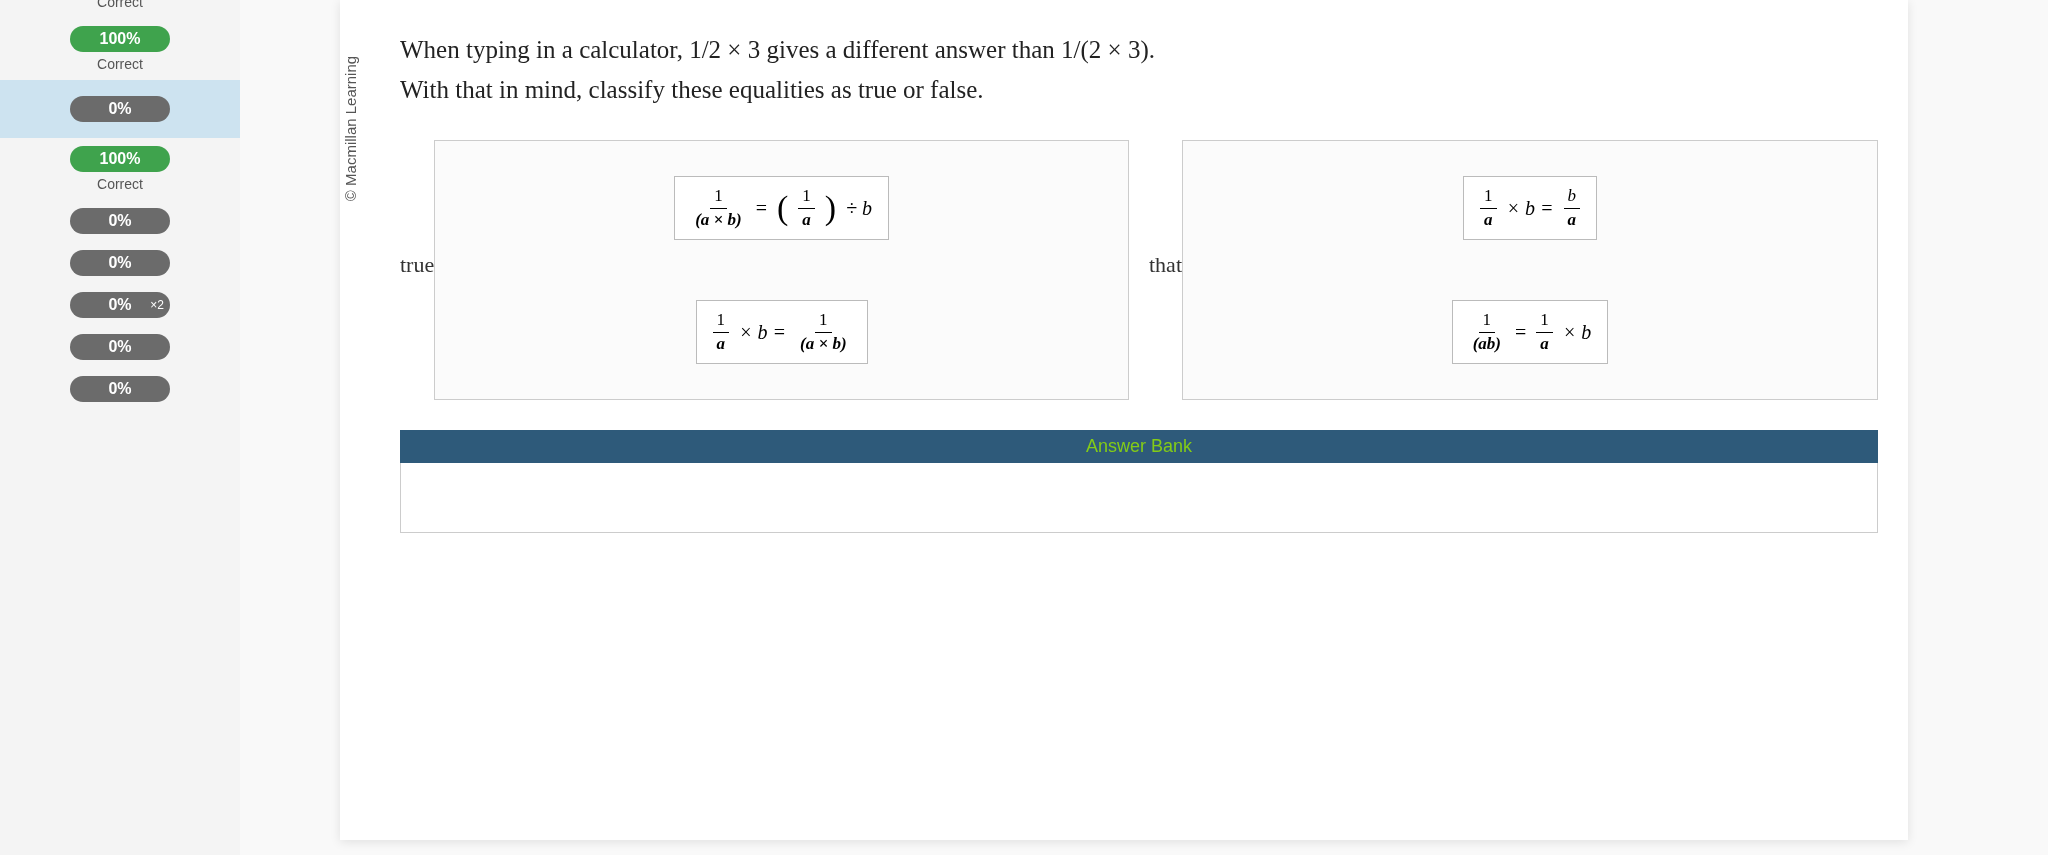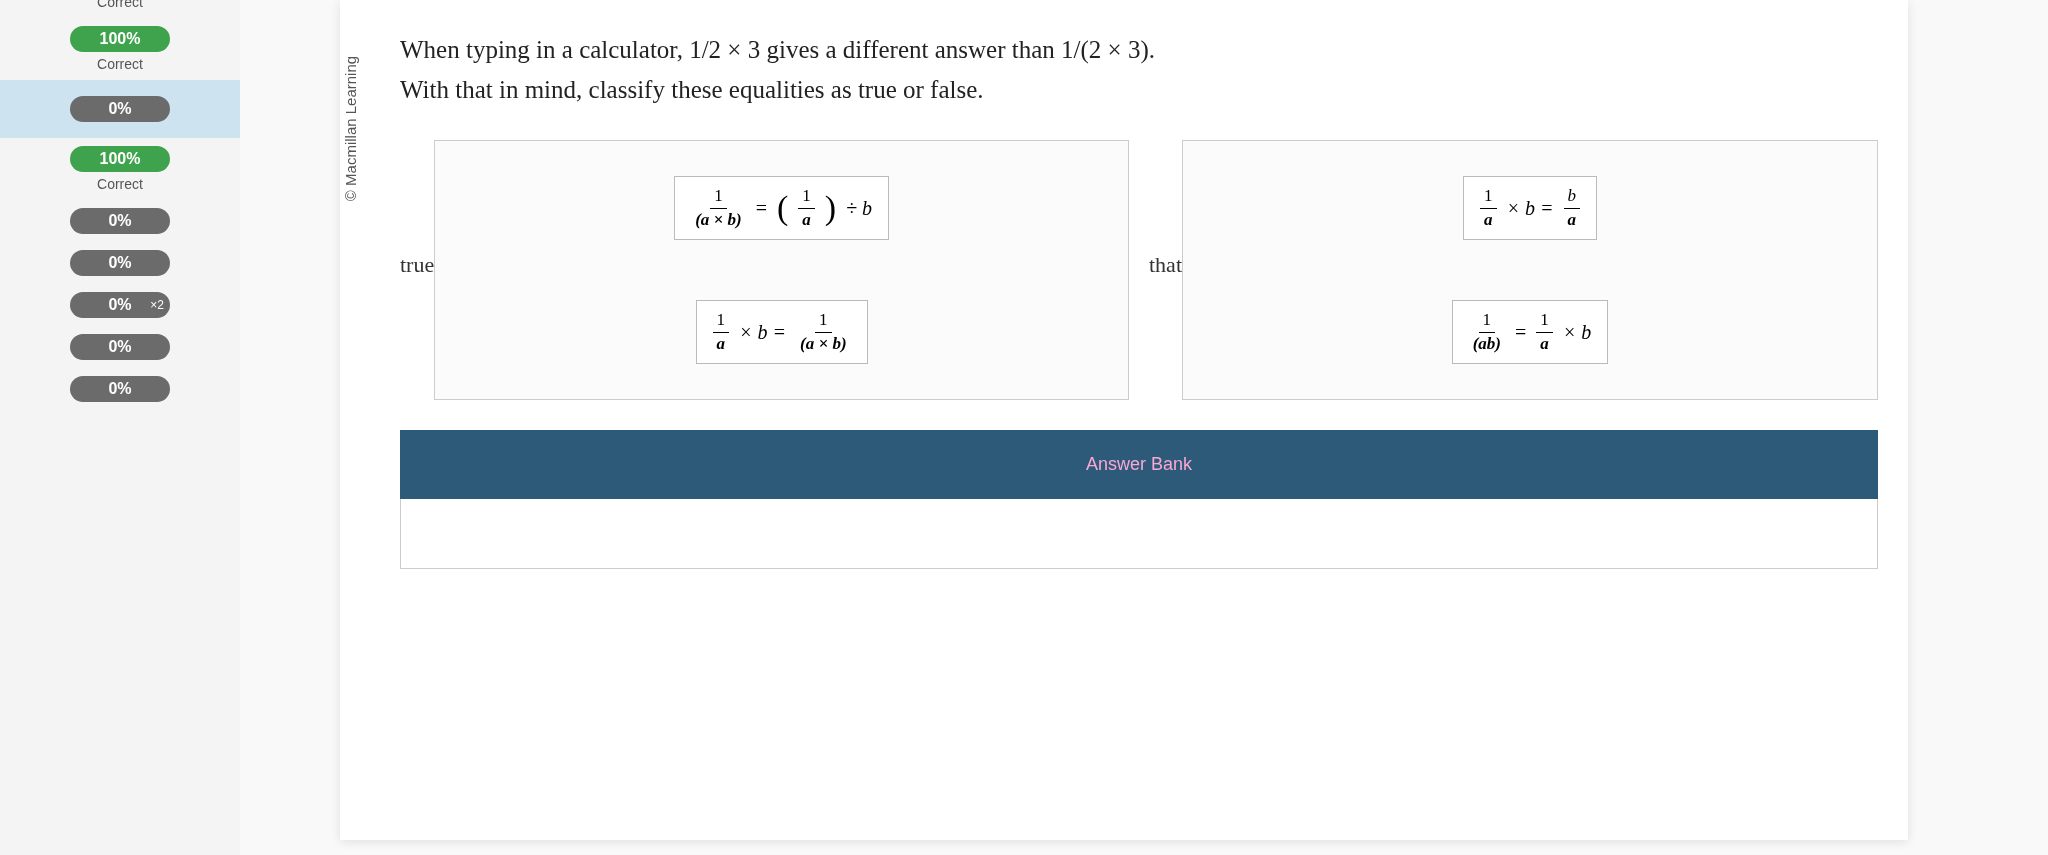--- a/index.html
+++ b/index.html
@@ -156,23 +156,23 @@
   .frac .num { border-bottom: 1px solid #000; padding: 0 4px 2px; }
   .frac .den { padding: 2px 4px 0; font-weight: bold; }
   .italic { font-style: italic; }
   .paren { font-size: 34px; font-weight: 100; line-height: 1; }
 
   .answer-bank-wrap {
     padding: 30px 30px 0 30px;
   }
   .answer-bank-header {
     background: #2e5a7a;
-    color: #f9a8d4;
+    color: #84cc16;
     text-align: center;
-    padding: 24px 0;
+    padding: 6px 0;
     font-size: 18px;
     font-family: Arial, sans-serif;
   }
   .answer-bank-body {
     background: #fff;
     border: 1px solid #ccc;
     border-top: none;
     min-height: 70px;
   }
 </style>

